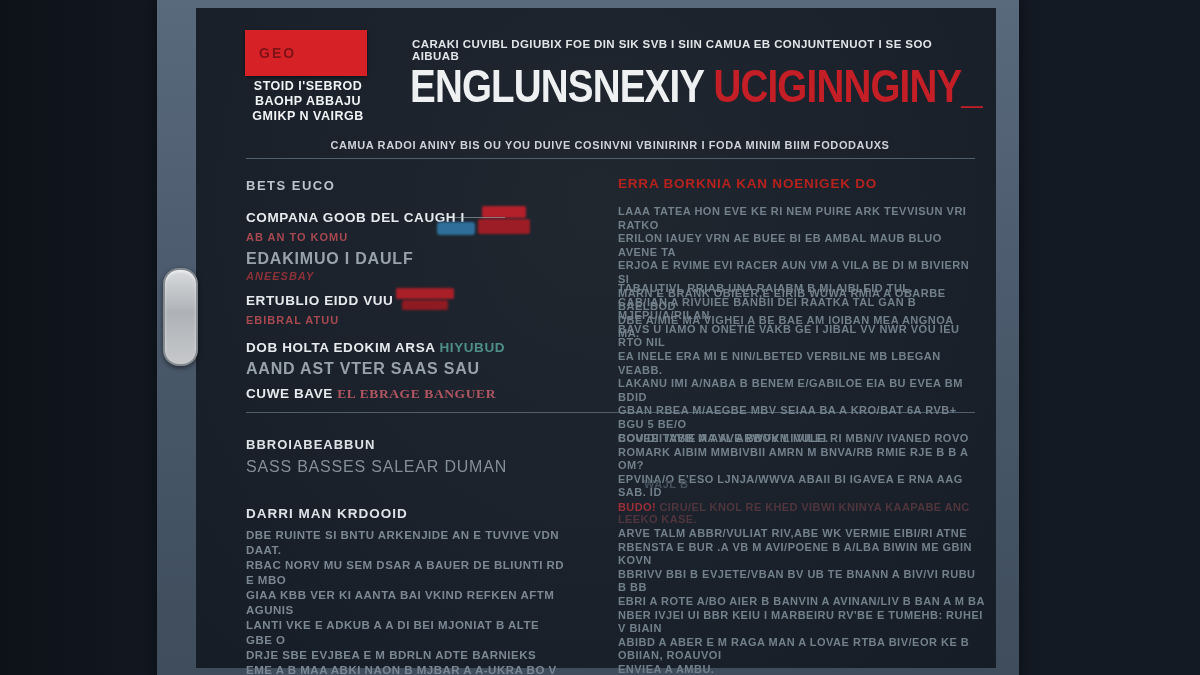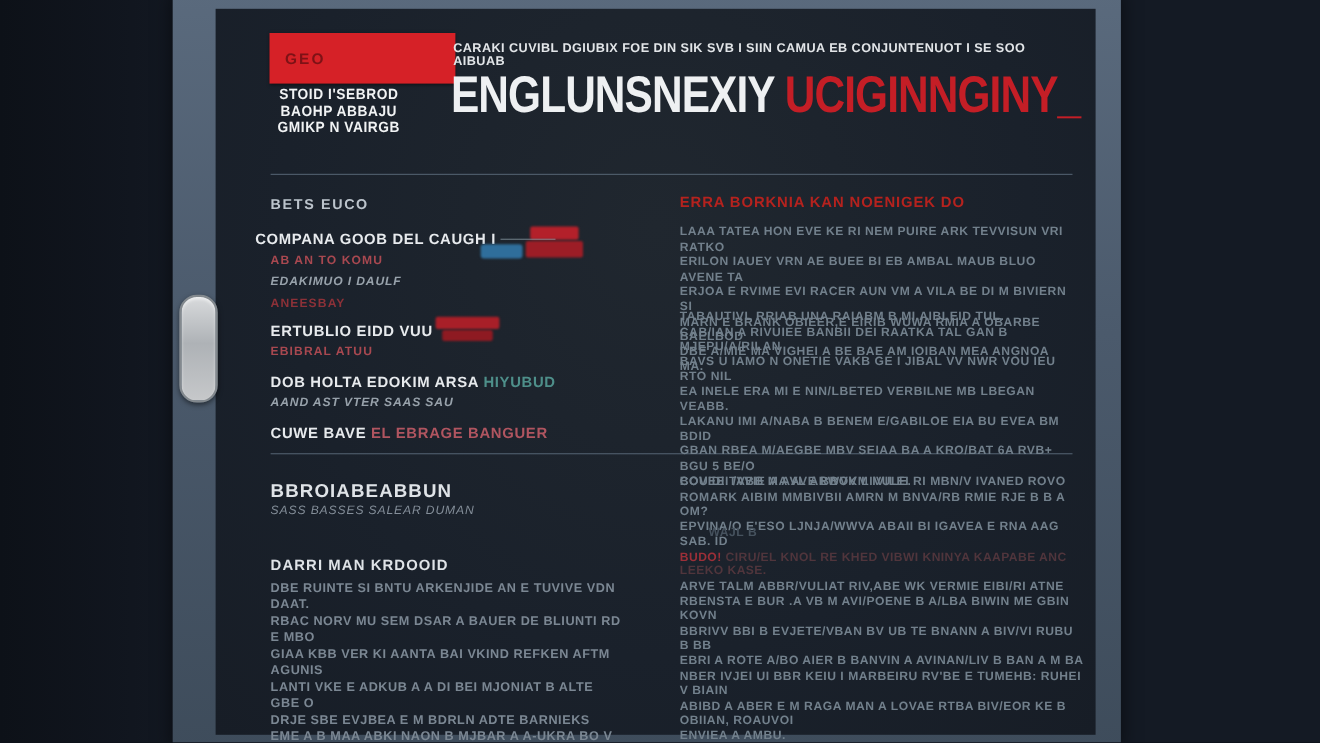--- a/index.html
+++ b/index.html
@@ -12,45 +12,45 @@
          border-radius:6px;box-shadow:0 0 18px rgba(0,0,0,.55);}
   .card{position:absolute;left:196px;top:8px;width:800px;height:660px;
         background:radial-gradient(ellipse at 50% 30%,#20272f 0%,#1a212b 60%,#171d26 100%);}
   
   .thumb{position:absolute;left:163px;top:268px;width:31px;height:94px;border-radius:16px;
          background:linear-gradient(180deg,#d8dadc 0%,#aeb2b6 45%,#c6c8ca 100%);
          border:2px solid #83898e;box-shadow:inset 0 2px 3px rgba(255,255,255,.6),0 2px 5px rgba(0,0,0,.5);}
   
   .t{position:absolute;white-space:pre-line;filter:blur(.35px);}
   .b{font-weight:700;}
-  .logo-badge{position:absolute;left:245px;top:30px;width:144px;height:46px;background:#d62127;
-              box-shadow:0 1px 3px rgba(0,0,0,.5);padding-left:25px;}
+  .logo-badge{position:absolute;left:245px;top:30px;width:122px;height:46px;background:#d62127;
+              box-shadow:0 1px 3px rgba(0,0,0,.5);}
   .logo-badge span{position:absolute;left:14px;top:15px;font-size:14px;font-weight:700;
                    color:#7e1216;letter-spacing:2px;filter:blur(.3px);}
   .logo-lines{left:240px;top:80px;width:136px;text-align:center;font-size:12.5px;line-height:14px;
               color:#f1f3f4;letter-spacing:.5px;transform:scaleY(1.08);}
   .topnav{left:412px;top:38px;width:552px;font-size:11.5px;color:#e2e5e8;letter-spacing:.4px;}
   .title{position:absolute;left:410px;top:58px;font-size:47px;font-weight:700;letter-spacing:-1px;
          transform:scaleX(.82);transform-origin:left top;white-space:nowrap;filter:blur(.3px);}
   .title .w{color:#eef0f2;}
   .title .r{color:#c41e26;}
   .subtitle{left:245px;top:139px;width:730px;text-align:center;font-size:11px;color:#cdd3d8;
             letter-spacing:.6px;}
   .divider{position:absolute;left:246px;width:729px;height:1px;background:#5b6a7a;opacity:.85;}
   .sec-label{font-size:13px;color:#bcc4cc;letter-spacing:1.5px;}
   .item-title{font-size:13.5px;color:#e7eaed;letter-spacing:.6px;white-space:nowrap;}
   .sub-red{font-size:11px;color:#a84850;letter-spacing:1px;}
-  .sub-dimred{font-size:11px;color:#8c3138;letter-spacing:1px;}
-  .sub-gray{font-size:11px;color:#98a2ab;letter-spacing:.8px;font-style:italic;}
+  .sub-dimred{font-size:11px;color:#8c3138;letter-spacing:1px;font-style:italic;}
+  .sub-gray{font-size:16px;color:#98a2ab;letter-spacing:.8px;}
   .accent-teal{color:#4e8f8a;text-align:center;}
-  .link-pink{color:#b05560;}
+  .link-pink{color:#b05560;font-family:Liberation Serif, serif;}
   .para{font-size:11px;line-height:13.6px;color:#72808c;letter-spacing:.5px;}
   .para-left{font-size:11.5px;line-height:15px;color:#7b8793;letter-spacing:.5px;}
   .h-red{font-size:13.5px;color:#b5221e;letter-spacing:.8px;}
-  .h-white{font-size:17px;color:#dfe3e7;letter-spacing:1px;}
+  .h-white{font-size:13px;color:#dfe3e7;letter-spacing:1px;}
   .lead .lbl{color:#9c2f38;font-weight:700;}
   .lead{font-size:11px;color:#50353c;letter-spacing:.4px;}
   .faint{color:#46525e;}
   
   .g{position:absolute;}
   .g div{position:absolute;}
 </style>
 </head>
 <body>
 
@@ -66,25 +66,26 @@
   <div class="t b logo-lines">STOID I'SEBROD
 BAOHP ABBAJU
 GMIKP N VAIRGB</div>
 
   <div class="t b topnav">CARAKI CUVIBL   DGIUBIX FOE DIN SIK SVB I SIIN CAMUA EB CONJUNTENUOT I SE SOO AIBUAB</div>
 
   <div class="title">
     <span class="w">ENGLUNSNEXIY </span><span class="r">UCIGINNGINY_</span>
   </div>
 
+  <div class="t b subtitle">CAMUA RADOI ANINY BIS OU YOU DUIVE COSINVNI VBINIRINR I FODA MINIM BIIM FODODAUXS</div>
   <div class="divider" style="top:158px"></div>
 
   <div class="t b sec-label" style="left:246px;top:178px">BETS EUCO</div>
 
-  <div class="t b item-title" style="left:232px;top:210px">COMPANA GOOB DEL CAUGH I</div>
+  <div class="t b item-title" style="left:246px;top:210px">COMPANA GOOB DEL CAUGH I</div>
   <div class="g" style="left:437px;top:204px">
     <div style="left:0;top:18px;width:38px;height:13px;background:#2f6e9b;border-radius:3px;filter:blur(1px);"></div>
     <div style="left:45px;top:2px;width:44px;height:12px;background:#b3202a;border-radius:2px;filter:blur(.8px);"></div>
     <div style="left:41px;top:15px;width:52px;height:15px;background:#9c1d26;border-radius:2px;filter:blur(.8px);"></div>
     <div style="left:18px;top:13px;width:50px;height:1px;background:#9fb0bd;opacity:.6;"></div>
   </div>
   <div class="t b sub-red" style="left:246px;top:231px">AB AN TO KOMU</div>
   <div class="t b sub-gray" style="left:246px;top:250px">EDAKIMUO I DAULF</div>
   <div class="t b sub-dimred" style="left:246px;top:270px">ANEESBAY</div>
 

